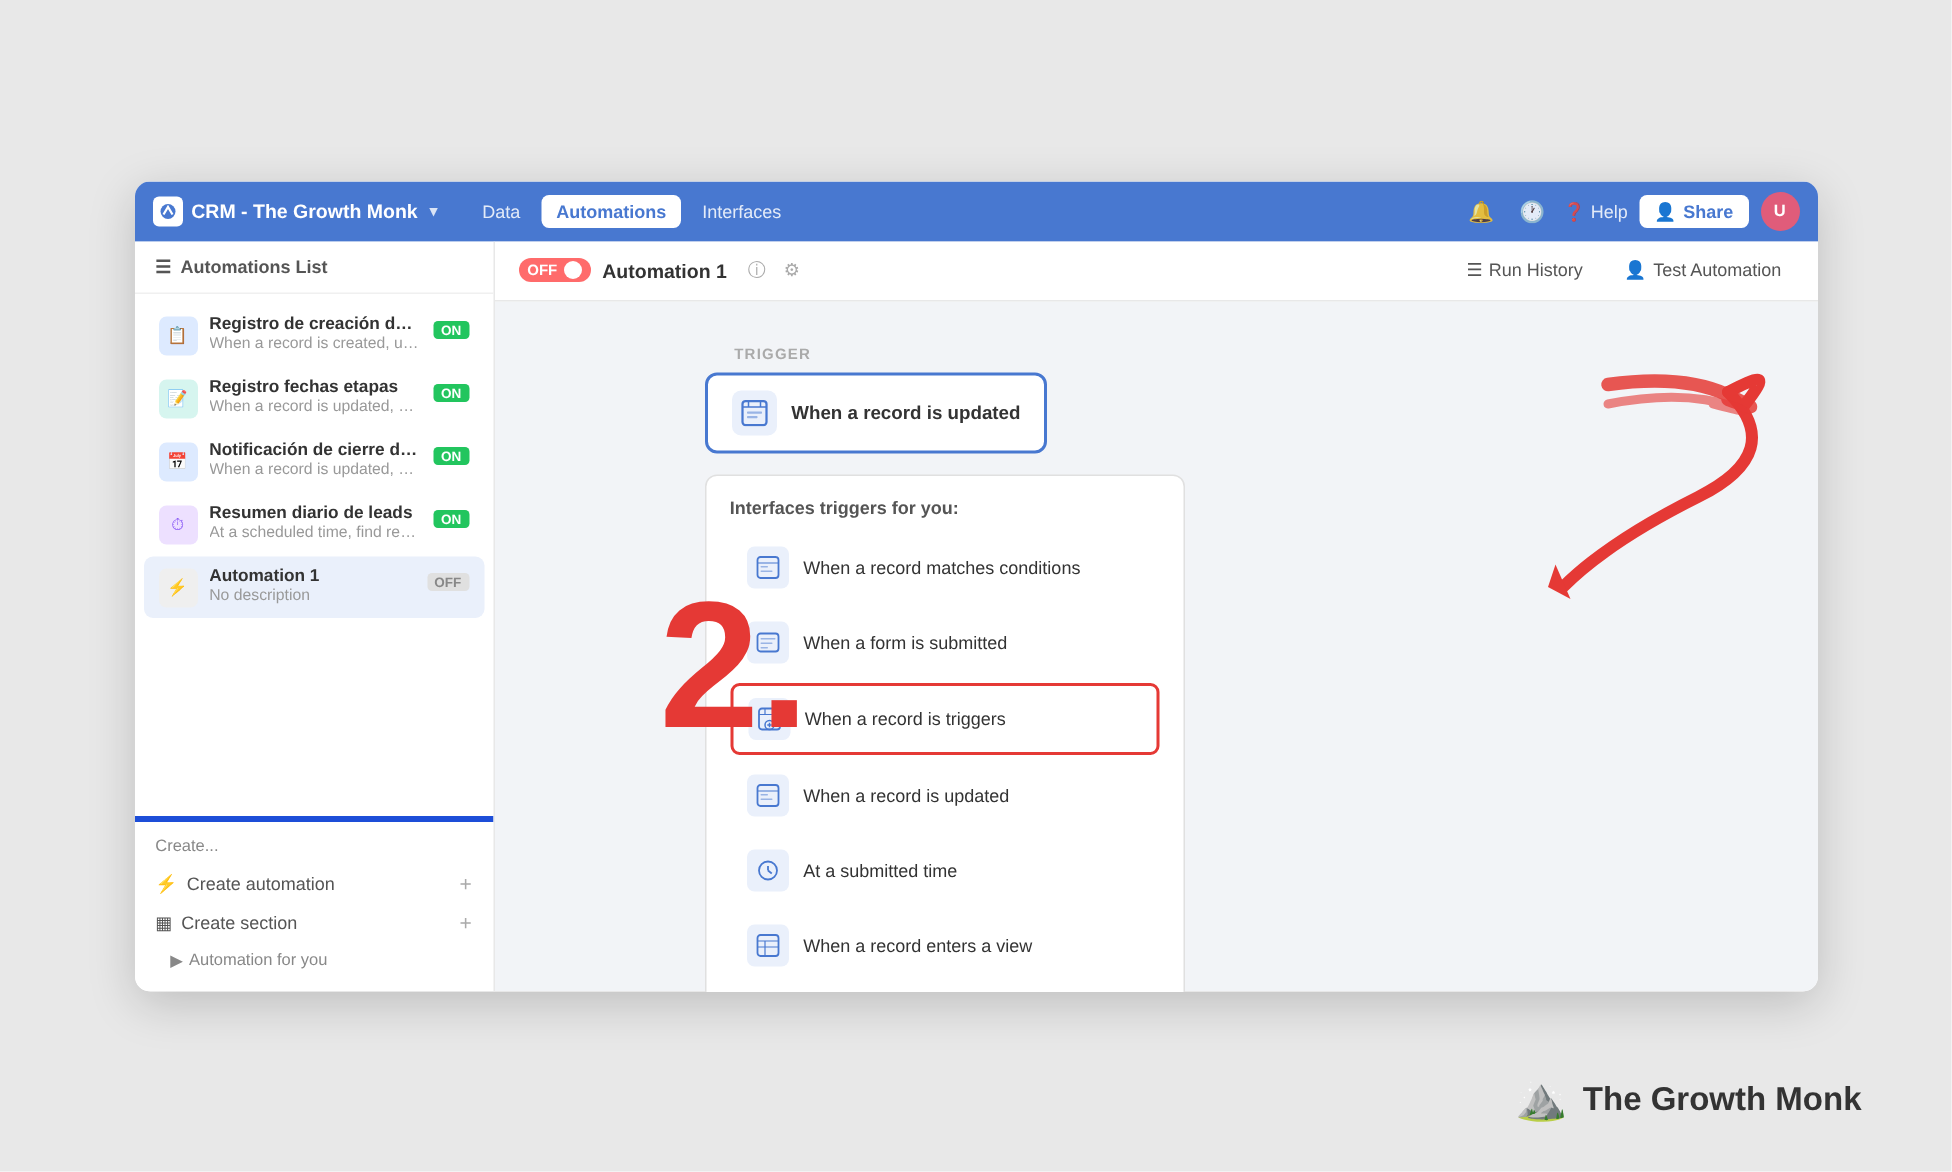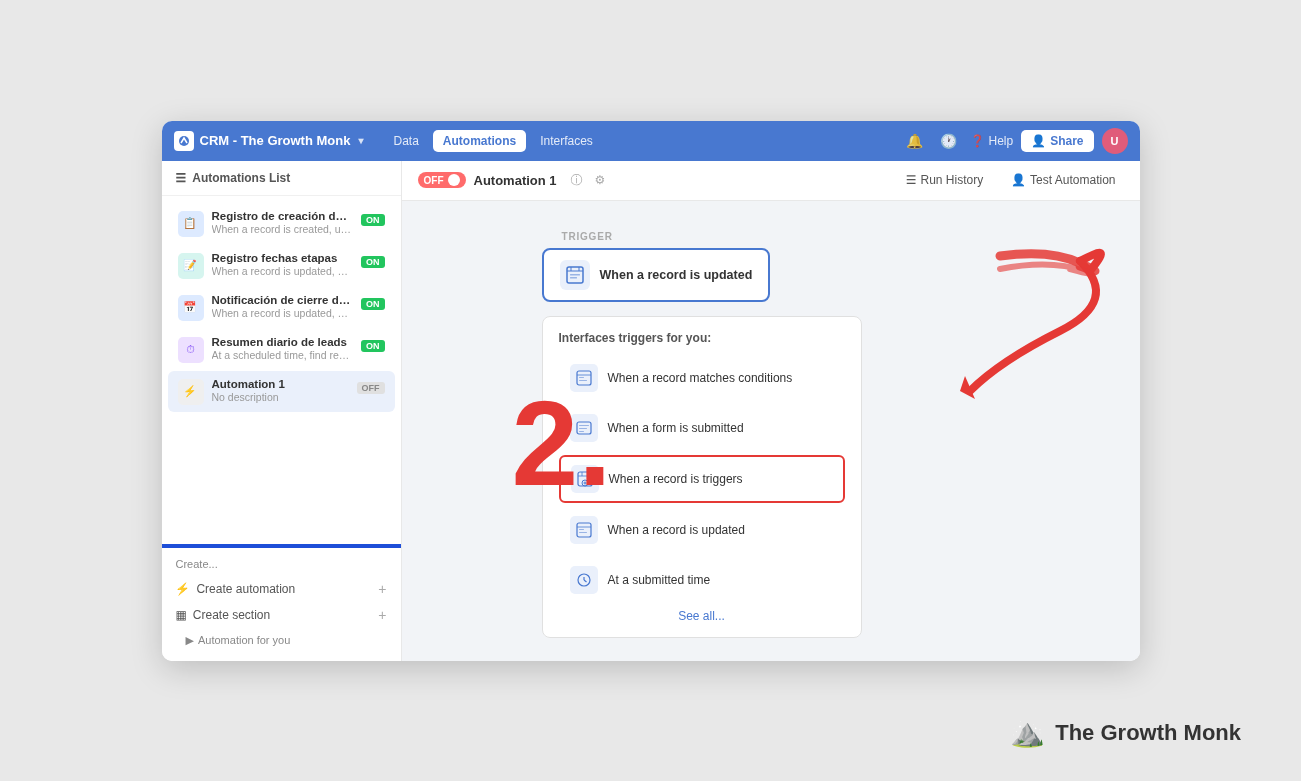--- a/index.html
+++ b/index.html
@@ -8,21 +8,21 @@
       font-family: -apple-system, BlinkMacSystemFont, 'Segoe UI', sans-serif;
       width: 1301px;
       height: 781px;
       display: flex;
       align-items: center;
       justify-content: center;
       overflow: hidden;
     }
 
     .app-window {
-      width: 978px;
+      width: 1122px;
       height: 540px;
       background: #fff;
       border-radius: 10px;
       box-shadow: 0 8px 32px rgba(0,0,0,0.18);
       overflow: hidden;
       display: flex;
       flex-direction: column;
       position: relative;
     }
 
@@ -683,20 +683,31 @@
               <div class="suggestion-item-icon">
                 <svg width="16" height="16" viewBox="0 0 16 16" fill="none">
                   <circle cx="8" cy="8" r="6" stroke="#4878d0" stroke-width="1.2" fill="#eaf0fb"></circle>
                   <line x1="8" y1="5" x2="8" y2="8" stroke="#4878d0" stroke-width="1.2"></line>
                   <line x1="8" y1="8" x2="10.5" y2="10" stroke="#4878d0" stroke-width="1.2"></line>
                 </svg>
               </div>
               <span class="suggestion-item-text">At a submitted time</span>
             </div>
 
+            <div class="suggestion-item">
+              <div class="suggestion-item-icon">
+                <svg width="16" height="16" viewBox="0 0 16 16" fill="none">
+                  <rect x="1" y="1" width="14" height="14" rx="2" stroke="#4878d0" stroke-width="1.2" fill="#eaf0fb"></rect>
+                  <line x1="1" y1="5" x2="15" y2="5" stroke="#4878d0" stroke-width="0.8"></line>
+                  <line x1="1" y1="9" x2="15" y2="9" stroke="#4878d0" stroke-width="0.8"></line>
+                  <line x1="6" y1="5" x2="6" y2="15" stroke="#4878d0" stroke-width="0.8"></line>
+                </svg>
+              </div>
+              <span class="suggestion-item-text">When a record enters a view</span>
+            </div>
 
             <div class="see-all">See all...</div>
           </div>
         </div>
       </div>
     </div>
   </div>
 </div>
 
 <div class="brand-footer">

